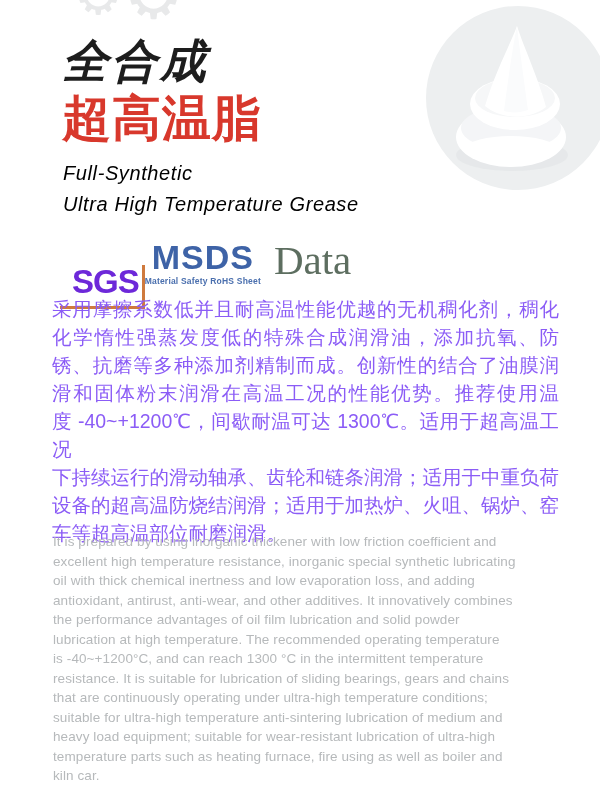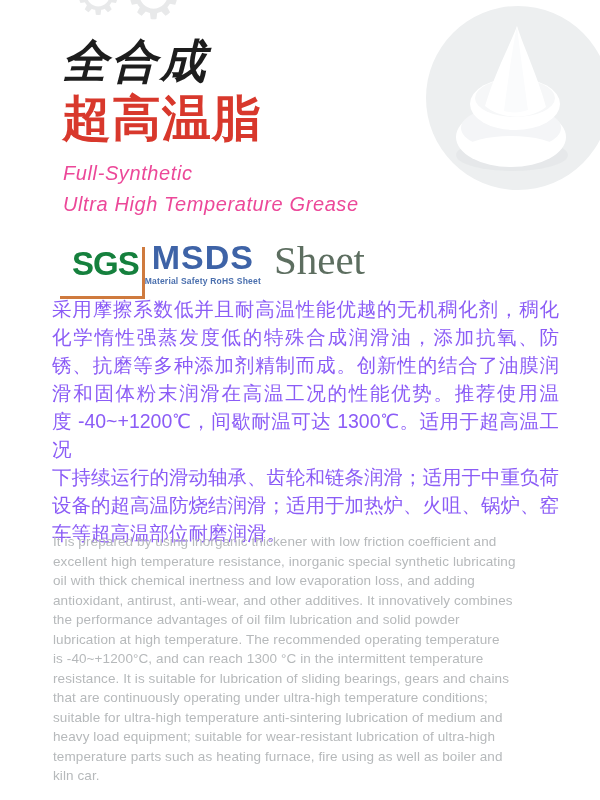--- a/index.html
+++ b/index.html
@@ -17,26 +17,26 @@
 
   
   .hero-photo { position:absolute; left:420px; top:0; width:200px; height:200px; }
 
   
   .title-black { position:absolute; left:62px; top:36px; font-size:46px; font-weight:600;
                  color:#1d1d1d; letter-spacing:3px; line-height:1.1;font-style:italic; }
   .title-red   { position:absolute; left:62px; top:92px; font-size:49px; font-weight:800;
                  color:#d8382c; letter-spacing:1px; line-height:1.1; }
   .subtitle    { position:absolute; left:63px; top:158px; font-size:20px; font-style:italic;
-                 color:#ec4899; line-height:31px; letter-spacing:0.6px; }
+                 color:#000000; line-height:31px; letter-spacing:0.6px; }
 
   
   .badges { position:absolute; left:60px; top:240px; display:flex; align-items:flex-start; }
-  .badge-sgs { margin-top:7px; font-size:33px; font-weight:bold; color:#15803d;
-               letter-spacing:-1px; line-height:1.0; padding:0 3px 16px 12px;
+  .badge-sgs { margin-top:25px; font-size:33px; font-weight:bold; color:#6d28d9;
+               letter-spacing:-1px; line-height:1.0; padding:0 3px 8px 12px;
                border-bottom:3px solid #cf7a3e; border-right:3px solid #cf7a3e; }
   .badge-msds { display:flex; flex-direction:column; align-items:center; }
   .msds-main { font-size:34px; font-weight:bold; color:#3e63a7; letter-spacing:1px; line-height:1.0; }
   .msds-caption { font-size:8.5px; font-weight:bold; color:#4a6fae; margin-top:2px;
                   letter-spacing:0.2px; white-space:nowrap; }
   .badge-rohs { margin-left:13px; margin-top:-2px; font-family:"Liberation Serif", serif;
                 font-size:41px; color:#5d6e60; line-height:1.1; }
 
   
   .desc-cn { position:absolute; left:52px; top:295px; width:507px; }
@@ -76,21 +76,21 @@
   <div>Full-Synthetic</div>
   <div>Ultra High Temperature Grease</div>
 </div>
 
 <div class="badges">
   <div class="badge-sgs">SGS</div>
   <div class="badge-msds">
     <div class="msds-main">MSDS</div>
     <div class="msds-caption">Material Safety RoHS Sheet</div>
   </div>
-  <div class="badge-rohs">Sheet</div>
+  <div class="badge-rohs">Data</div>
 </div>
 
 <div class="desc-cn">
   <div class="line">采用摩擦系数低并且耐高温性能优越的无机稠化剂，稠化</div>
   <div class="line">化学惰性强蒸发度低的特殊合成润滑油，添加抗氧、防</div>
   <div class="line">锈、抗磨等多种添加剂精制而成。创新性的结合了油膜润</div>
   <div class="line">滑和固体粉末润滑在高温工况的性能优势。推荐使用温</div>
   <div class="line">度 -40~+1200℃，间歇耐温可达 1300℃。适用于超高温工况</div>
   <div class="line">下持续运行的滑动轴承、齿轮和链条润滑；适用于中重负荷</div>
   <div class="line">设备的超高温防烧结润滑；适用于加热炉、火咀、锅炉、窑</div>

